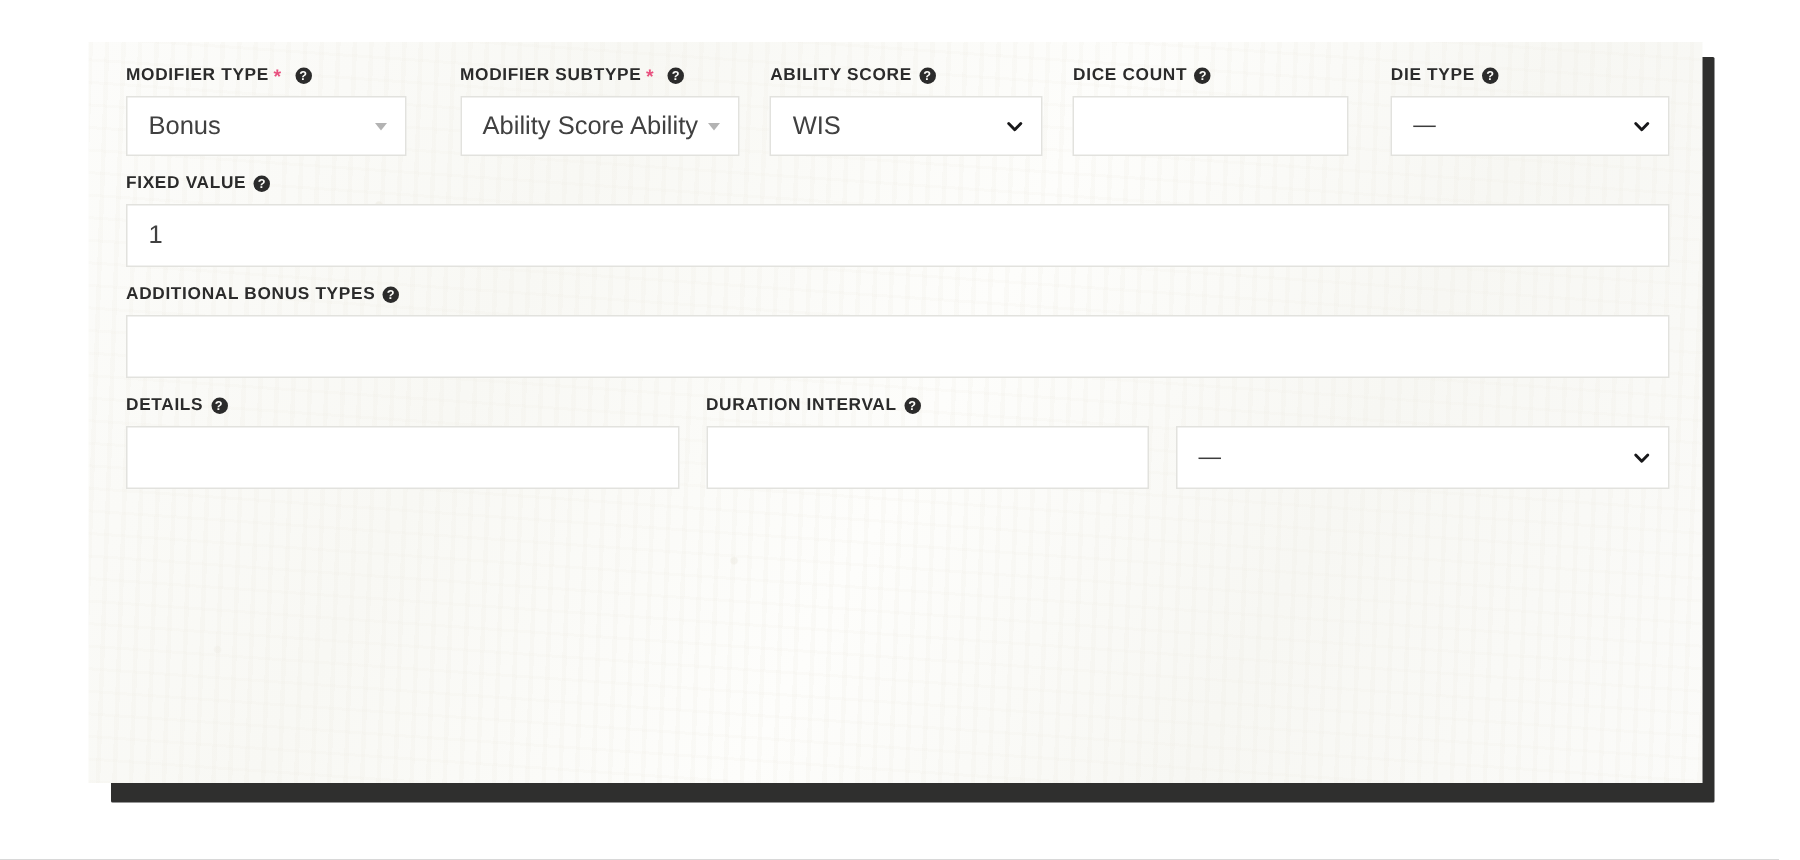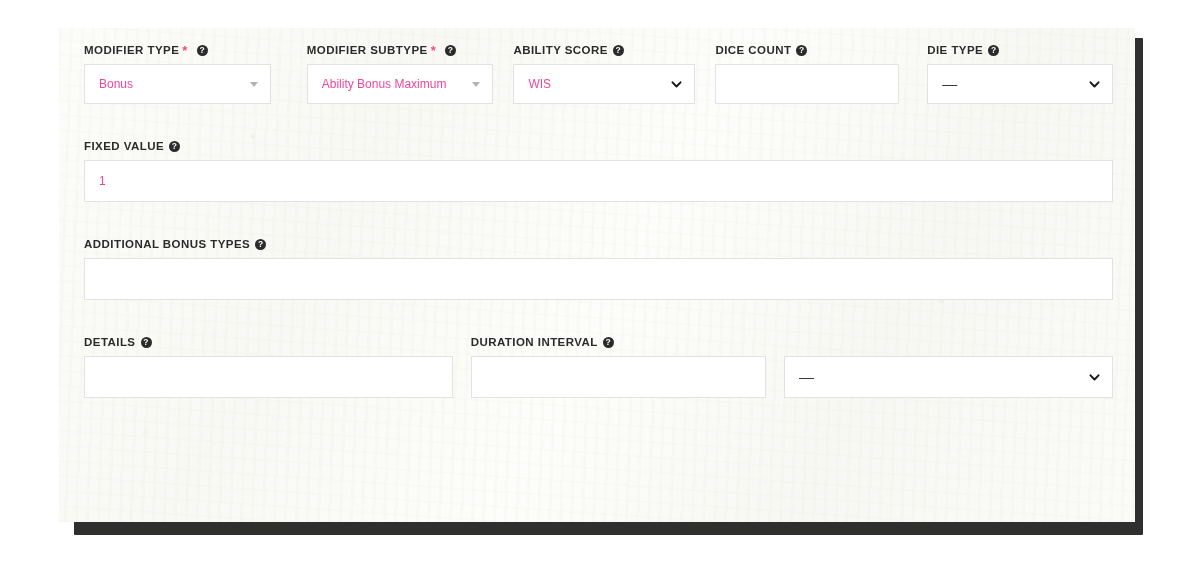--- a/index.html
+++ b/index.html
@@ -59,21 +59,21 @@
   .form-body {
     position: relative;
     padding: 16px 22px 12px 25px;
     text-align: center;
   }
 
   .row {
     display: flex;
     align-items: flex-end;
   }
-  .row + .row { margin-top: 36px; }
+  .row + .row { margin-top: 12px; }
 
   .field { display: flex; flex-direction: column; }
 
   .fld-label {
     font-size: 11.5px;
     font-weight: bold;
     letter-spacing: 0.45px;
     color: #2b2b2b;
     text-transform: uppercase;
     margin-bottom: 7px;
@@ -115,21 +115,21 @@
     align-items: center;
     padding: 0 14px;
     font-size: 14px;
     color: #3b3b3b;
     line-height: 40px;
     white-space: nowrap;
     overflow: hidden;
   }
   .control.tall { height: 42px; }
 
-  .control .val { font-size: 12px; color: #ec4899; }
+  .control .val { font-size: 17px; color: #404040; }
   .control .val.dash { color: #3c3c3c; font-size: 15px; }
   .control .val.empty { color: #bdbdbd; }
 
   
   .caret-tri {
     position: absolute;
     right: 12px;
     top: 50%;
     margin-top: -2px;
     width: 0; height: 0;
@@ -222,21 +222,21 @@
           </div>
         </div>
 
         <div class="field w-modsub">
           <div class="fld-label">
             <span>MODIFIER SUBTYPE</span>
             <span class="req-star">*</span>
             <span class="help-icon">?</span>
           </div>
           <div class="control">
-            <span class="val">Ability Bonus Maximum</span>
+            <span class="val">Ability Score Ability</span>
             <span class="caret-tri"></span>
           </div>
         </div>
 
         <div class="field w-ability">
           <div class="fld-label">
             <span>ABILITY SCORE</span>
             <span class="help-icon">?</span>
           </div>
           <div class="control">

